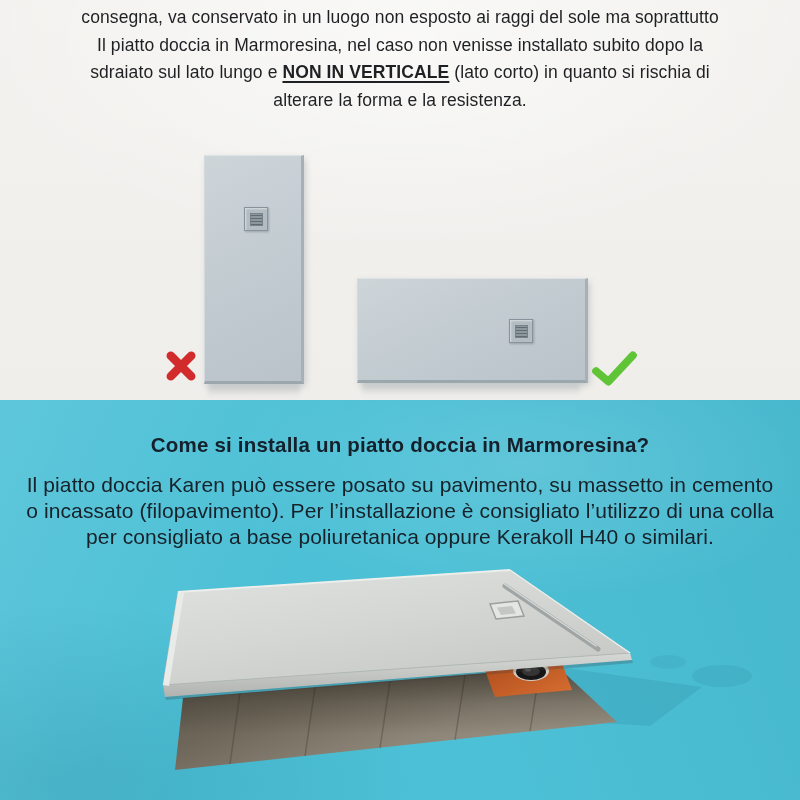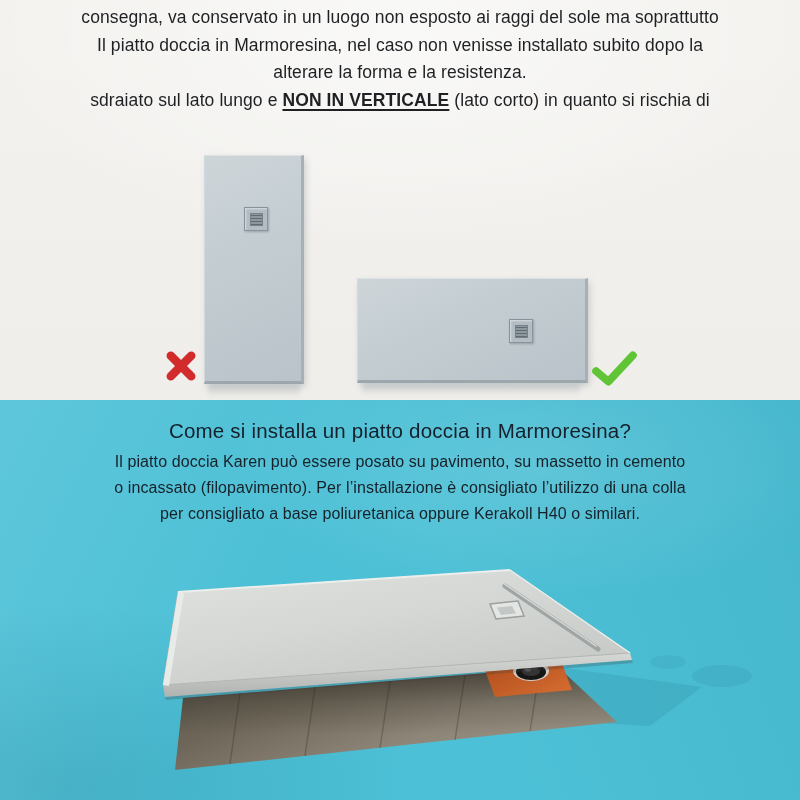--- a/index.html
+++ b/index.html
@@ -62,41 +62,41 @@
   .installation{
     position:absolute;left:0;top:400px;width:800px;height:400px;
     background:#4cc0d6;
     background-image:
       linear-gradient(116deg, rgba(255,255,255,0.10) 0%, rgba(255,255,255,0) 38%),
       radial-gradient(ellipse 430px 190px at 66% 16%, rgba(255,255,255,0.12), rgba(255,255,255,0) 72%),
       radial-gradient(ellipse 500px 260px at 8% 96%, rgba(0,70,92,0.14), rgba(0,70,92,0) 70%),
       linear-gradient(250deg, rgba(0,75,95,0.07) 0%, rgba(0,75,95,0) 45%);
   }
   .installation-title{
-    margin:0;padding-top:17px;text-align:center;
-    font-size:20.5px;line-height:27px;font-weight:400;color:#14202b;letter-spacing:.2px;
+    margin:14px;padding-top:17px;text-align:center;
+    font-size:20.5px;line-height:27px;font-weight:700;color:#14202b;letter-spacing:.2px;
   }
   .installation-text{margin-top:5px;}
   .installation-text .line{
-    margin:0;text-align:center;font-size:16px;line-height:26px;
+    margin:0;text-align:center;font-size:21px;line-height:26px;
     color:#162129;font-weight:400;letter-spacing:.1px;
   }
   .scene{position:absolute;left:0;top:140px;width:800px;height:260px;display:block;}
 </style>
 </head>
 <body>
 
 <div class="canvas">
 
   <section class="storage">
     <div class="storage-text">
       <p class="line">consegna, va conservato in un luogo non esposto ai raggi del sole ma soprattutto</p>
       <p class="line">Il piatto doccia in Marmoresina, nel caso non venisse installato subito dopo la</p>
+      <p class="line"><span>sdraiato sul lato lungo e </span><span class="em-underline">NON IN VERTICALE</span><span> (lato corto) in quanto si rischia di</span></p>
       <p class="line">alterare la forma e la resistenza.</p>
-      <p class="line"><span>sdraiato sul lato lungo e </span><span class="em-underline">NON IN VERTICALE</span><span> (lato corto) in quanto si rischia di</span></p>
     </div>
 
     <div class="tray tray-vertical">
       <div class="drain drain-v">
         <div class="drain-inner"></div>
       </div>
     </div>
     <div class="reflection refl-v"></div>
 
     <div class="tray tray-horizontal">

